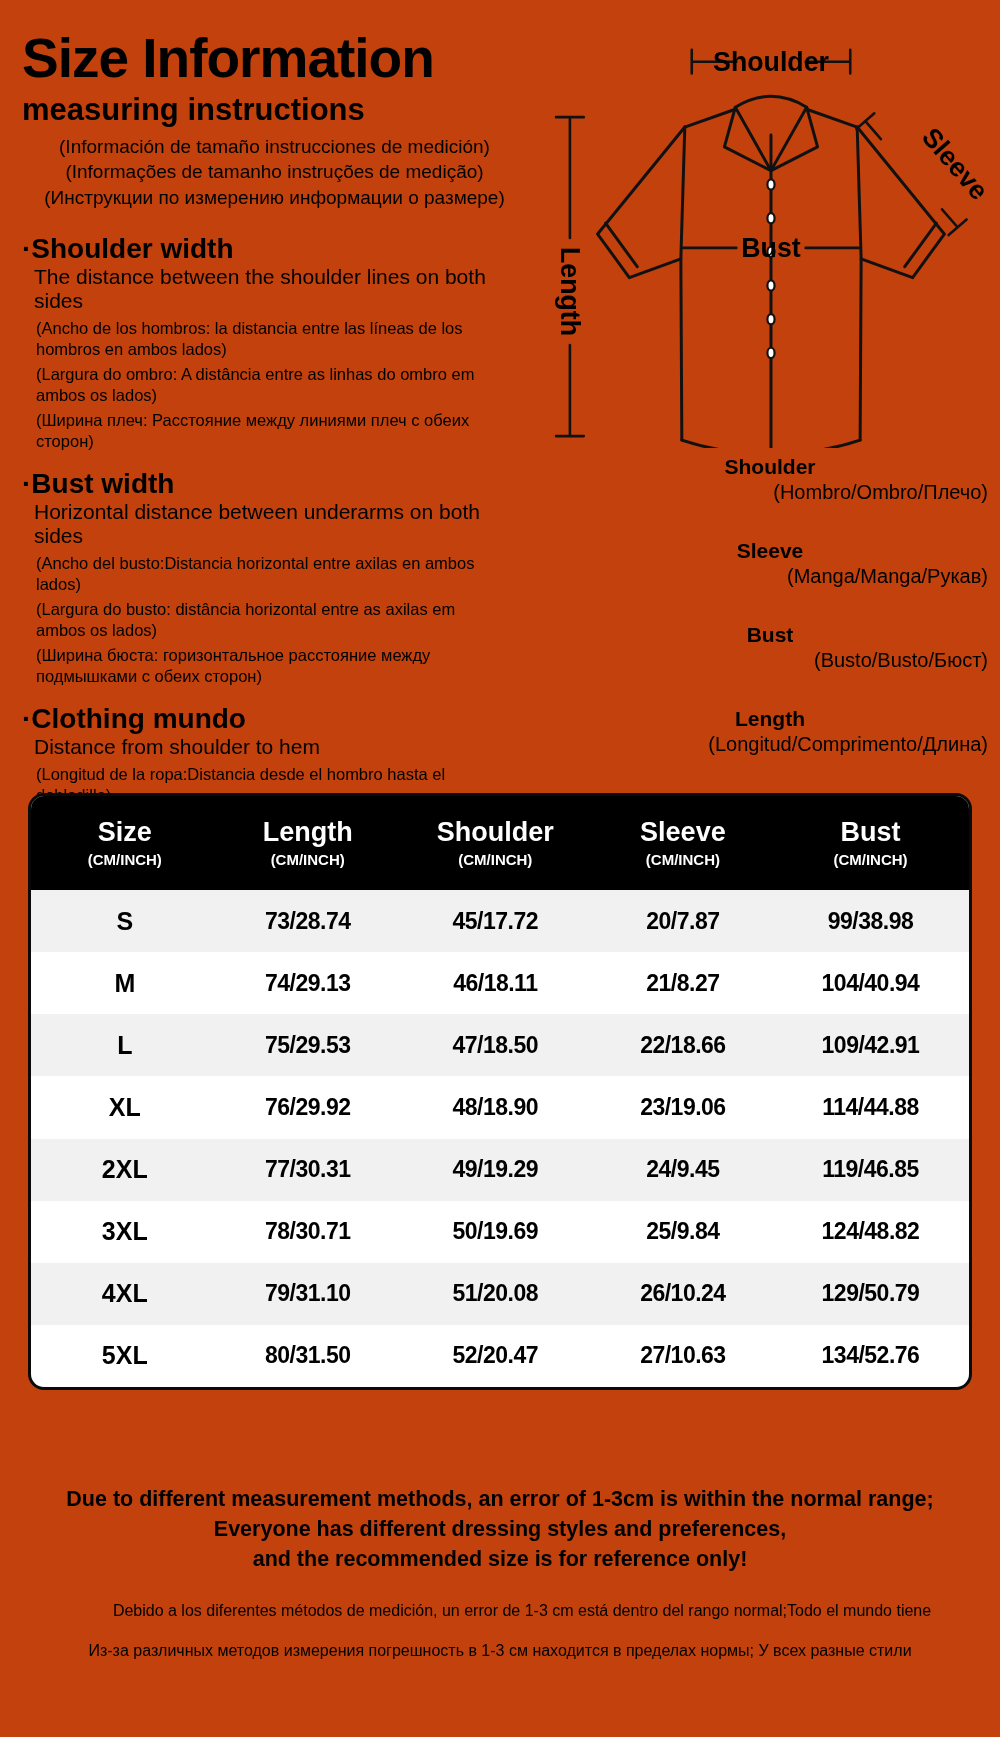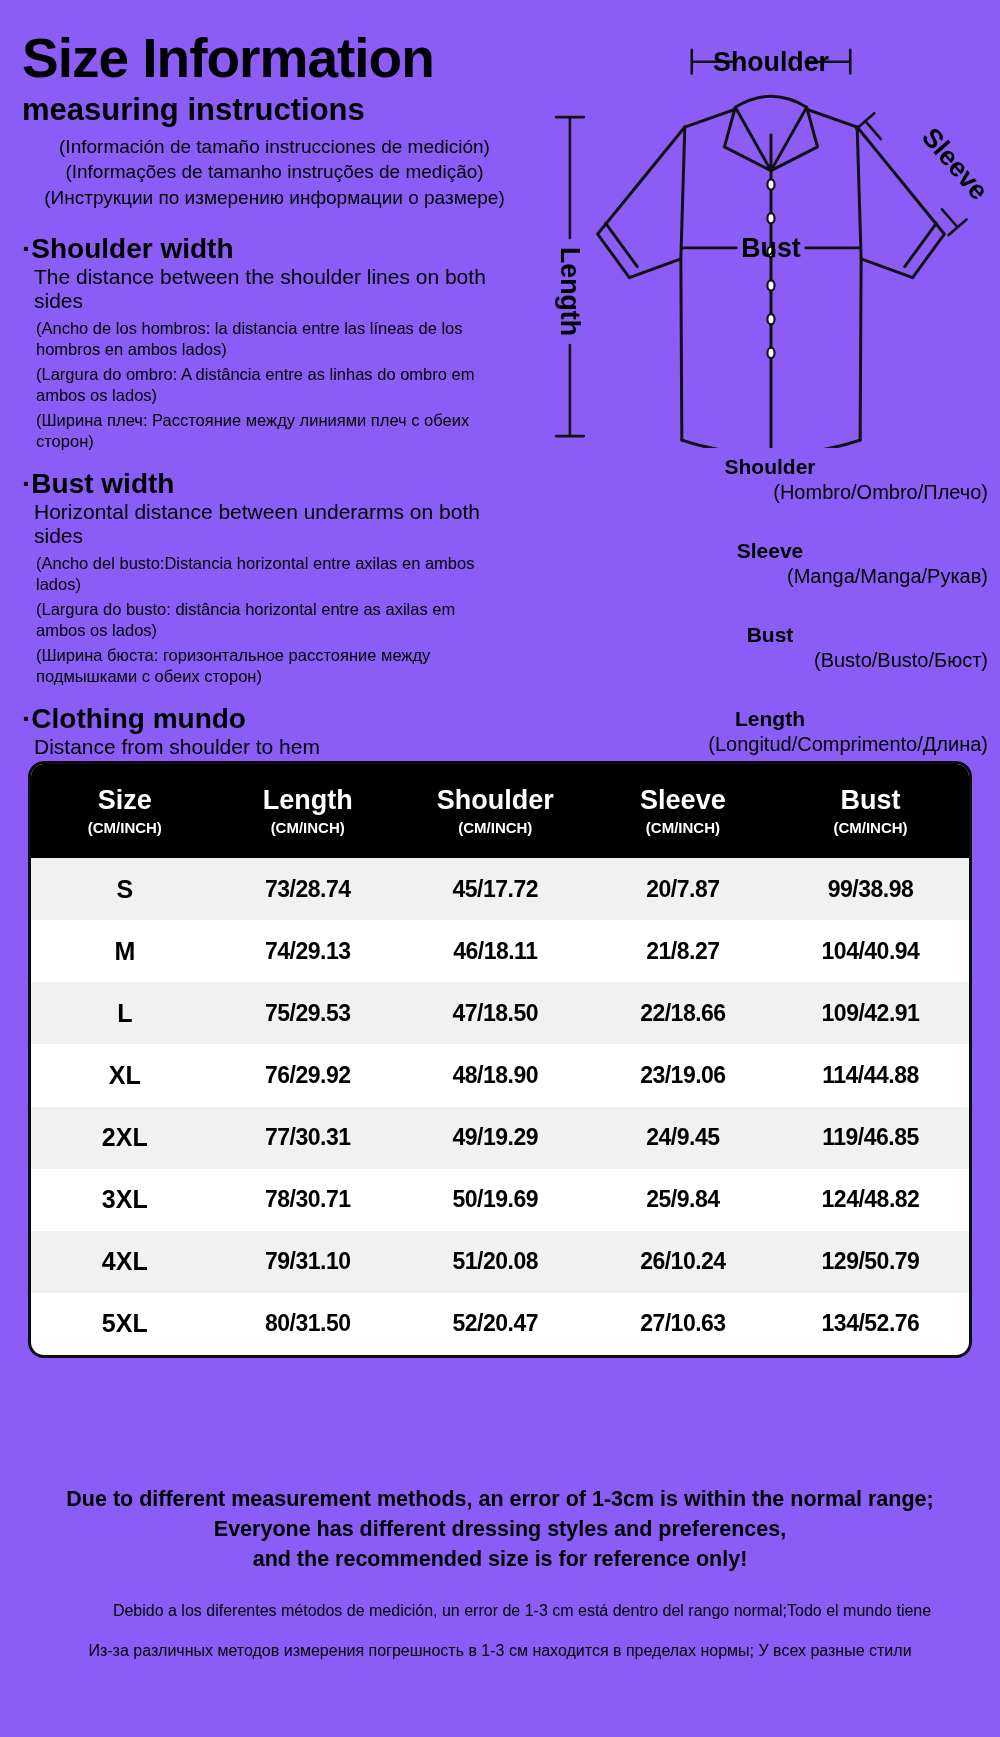--- a/index.html
+++ b/index.html
@@ -1,17 +1,17 @@
 <!DOCTYPE html>
 <html><head>
 <meta charset="utf-8">
 <style>
   html,body{margin:0;padding:0;}
   body{background:#ffffff;font-family:"Liberation Sans",sans-serif;color:#000;}
-  .page{position:relative;width:1000px;height:1737px;background:#8b5cf6;overflow:hidden;}
+  .page{position:relative;width:1000px;height:1737px;background:#c2410c;overflow:hidden;}
 
   
   .left-col{position:absolute;left:22px;top:30px;width:505px;}
   .main-title{font-size:55px;font-weight:bold;line-height:1.05;letter-spacing:-1px;margin:0;}
   .sub-title{font-size:31px;font-weight:bold;margin:6px 0 0 0;line-height:1.0;}
   .title-trans{margin-top:9px;text-align:center;}
   .title-trans div{font-size:19px;line-height:25.5px;}
 
   .section{margin-top:18px;}
   .section.first{margin-top:24px;}
@@ -21,21 +21,21 @@
 
   
   .right-col{position:absolute;left:552px;top:28px;width:436px;text-align:center;}
   .shirt-svg{display:block;margin:0 auto;}
   .legend{margin-top:6px;}
   .legend-item{margin-bottom:33px;}
   .legend-term{font-size:21px;font-weight:bold;line-height:25px;}
   .legend-trans{font-size:20px;line-height:26px;text-align:right;}
 
   
-  .size-table{position:absolute;left:28px;top:761px;width:944px;height:597px;
+  .size-table{position:absolute;left:28px;top:793px;width:944px;height:597px;
     border:3px solid #0b0b0b;border-radius:16px;box-sizing:border-box;
     display:flex;flex-direction:column;overflow:hidden;background:#fff;}
   .table-header{background:#000;color:#fff;height:94px;flex:0 0 94px;display:flex;align-items:center;}
   .table-body{flex:1;display:flex;flex-direction:column;}
   .t-row{flex:1;display:flex;align-items:center;}
   .t-row.alt{background:#f1f1f1;}
   .t-col{text-align:center;box-sizing:border-box;}
   .c0{width:20%;} .c1{width:19%;} .c2{width:21%;} .c3{width:19%;} .c4{width:21%;}
   .h-name{font-size:27px;font-weight:bold;line-height:30px;}
   .h-unit{font-size:15px;font-weight:bold;line-height:18px;margin-top:4px;}

